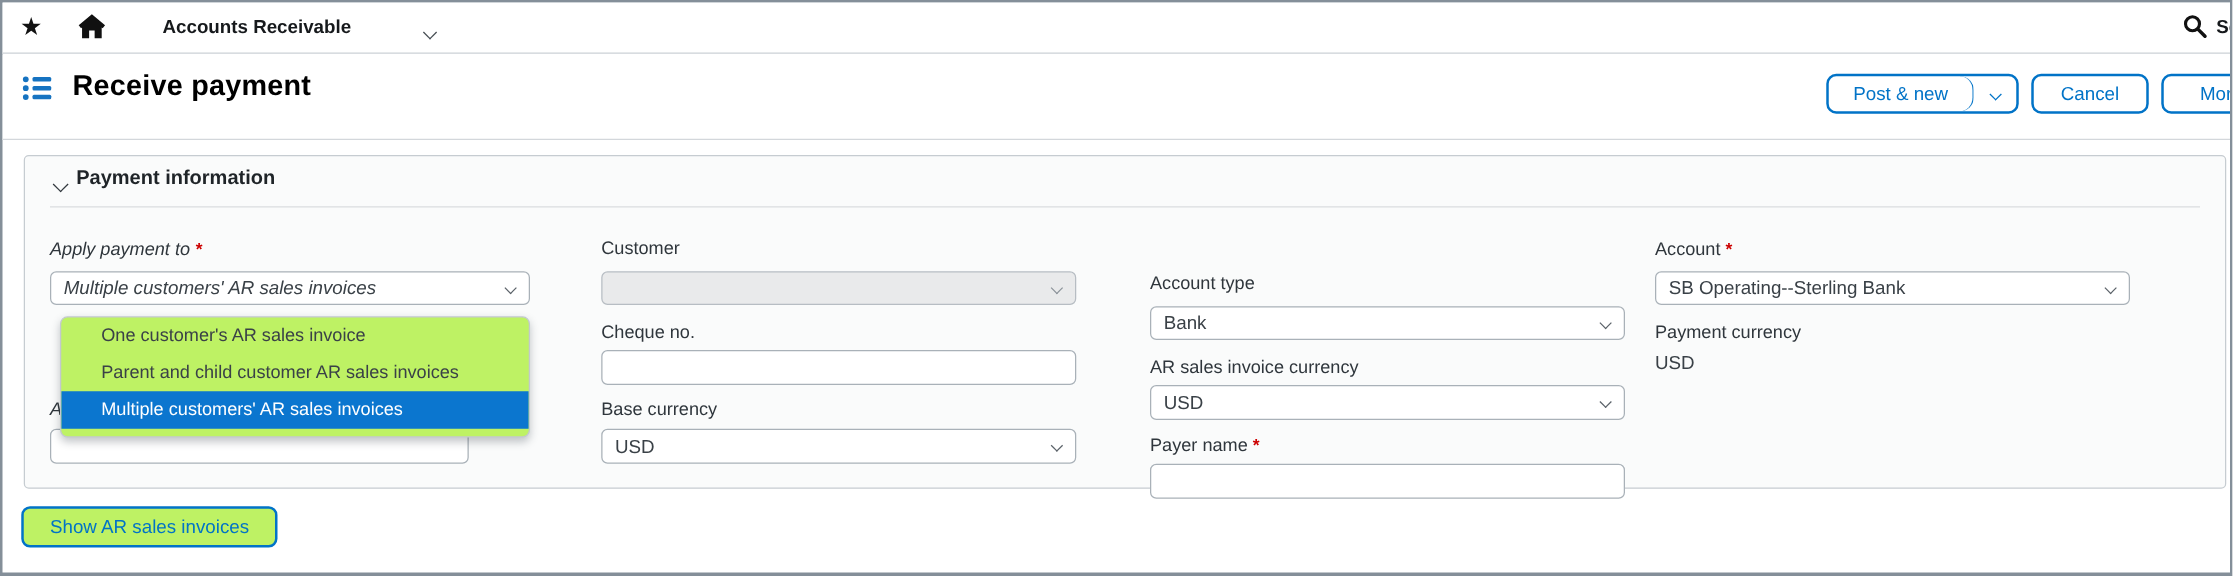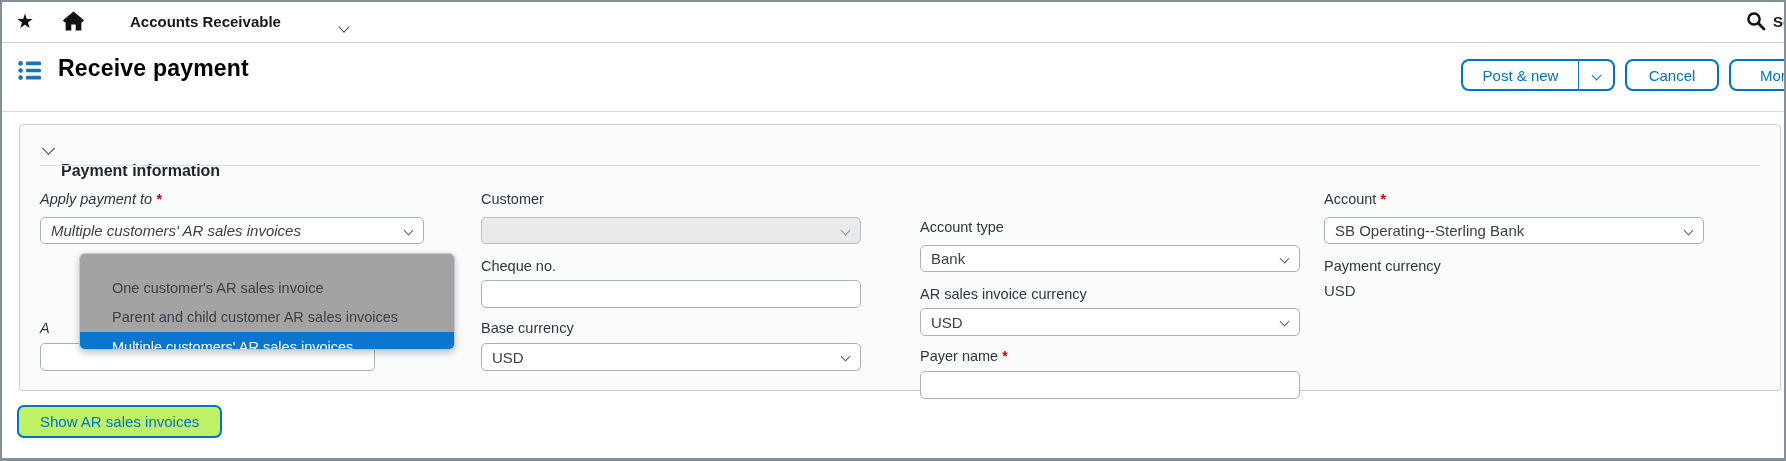--- a/index.html
+++ b/index.html
@@ -20,32 +20,32 @@
   .search-wrap { position:absolute; left:1743px; top:8px; display:flex; align-items:center; gap:6px; }
   .search-label { font-size:15px; font-weight:700; color:#16191c; white-space:nowrap; }
 
   
   .pagehdr { position:absolute; left:0; top:42px; width:100%; height:68px; background:#fff; border-bottom:1px solid #d3d7db; }
   .list-ic { position:absolute; left:16px; top:16px; }
   .page-title { position:absolute; left:56px; top:11px; font-size:23px; font-weight:600; color:#000000; letter-spacing:.2px; }
   .btn { position:absolute; top:15px; height:32px; background:#fff; border:2px solid #0173c7; border-radius:8px;
          color:#0173c7; font-size:15px; display:flex; align-items:center; justify-content:center; cursor:pointer; white-space:nowrap; }
   .split { left:1459px; width:154px; padding:0; }
-  .split-main { flex:1; height:100%; display:flex; align-items:center; justify-content:center; border-right:1px solid #0173c7; padding:0 12px; }
+  .split-main { flex:1; height:100%; display:flex; align-items:center; justify-content:center; border-right:1px solid #0173c7; padding:0 12px;border-radius:11px; }
   .split-chev { width:34px; height:100%; display:flex; align-items:center; justify-content:center; }
   .split-chev .chev { border-color:#0173c7; width:7px; height:7px; }
   .btn-cancel { left:1623px; width:94px; }
   .btn-more { left:1727px; width:96px; }
 
   
   .panel { position:absolute; left:17px; top:122px; width:1762px; height:267px; background:#fafbfb;
            border:1px solid #c6ccd1; border-radius:4px; }
   .sec-chev { position:absolute; left:24px; top:14px; }
   .sec-chev .chev { border-color:#33393f; width:9px; height:9px; border-width:1.8px; }
-  .sec-title { position:absolute; left:41px; top:9px; font-size:16px; font-weight:700; color:#1f2428;margin-top:28px; }
+  .sec-title { position:absolute; left:41px; top:9px; font-size:16px; font-weight:700; color:#1f2428; }
   .sec-rule { position:absolute; left:20px; right:20px; top:40px; height:1px; background:#dadddf; }
 
   .flabel { position:absolute; font-size:14.5px; color:#2f363c; white-space:nowrap; }
   .req { color:#cc0000; font-weight:700; margin-left:4px; font-size:14px; }
   .fld { position:absolute; height:27px; background:#fff; border:1px solid #a9b1b8; border-radius:5px;
          font-size:15px; color:#3a4147; display:flex; align-items:center; padding:0 26px 0 10px; }
   .fld input { border:none; outline:none; width:100%; height:100%; background:transparent; font:inherit; color:inherit; padding:0; }
   .fld .chev { position:absolute; right:11px; top:9px; width:7px; height:7px; border-color:#5a6168; border-width:1.4px; }
   .fld.disabled { background:#e9eaeb; border-color:#b7bdc3; }
   .fld.disabled .chev { border-color:#8a9299; }
@@ -54,23 +54,23 @@
   
   .c1 { left:20px;font-style:italic; } .c2 { left:461px; } .c3 { left:900px;margin-top:28px; } .c4 { left:1304px; }
   .lr1 { top:66px; } .fr1 { top:92px; width:384px; }
   .fr1b { top:92px; width:380px; }
   .lr2 { top:133px; } .fr2 { top:155px; width:380px; height:28px; }
   .lr3 { top:195px; } .fr3 { top:218px; width:380px; height:28px; }
   .hidden-under { z-index:1; }
   .fr3-c1 { top:218px; width:335px; height:28px; z-index:1; }
 
   
-  .ddown { position:absolute; left:28px; top:128px; width:376px; height:97px; background:#a3a3a3;
+  .ddown { position:absolute; left:28px; top:128px; width:376px; height:97px; background:#bef264;
            border:1px solid #c3c9ce; border-radius:6px; box-shadow:0 3px 7px rgba(40,50,60,.28);
-           z-index:5; padding-top:20px; overflow:hidden;margin-left:31px; }
+           z-index:5; padding-top:1px; overflow:hidden; }
   .dd-item { height:29px; line-height:29px; padding-left:32px; font-size:14.5px; color:#3a4147; cursor:pointer; white-space:nowrap; }
   .dd-item.sel { background:#0b76cf; color:#fff; height:30px; line-height:30px; }
 
   
   .btn-show { position:absolute; left:15px; top:403px; height:33px; padding:0 21px; background:#bef264;
               border:2px solid #0173c7; border-radius:7px; color:#0173c7; font-size:15px;
               display:flex; align-items:center; cursor:pointer; }
 
   svg { display:block; }
 </style>

